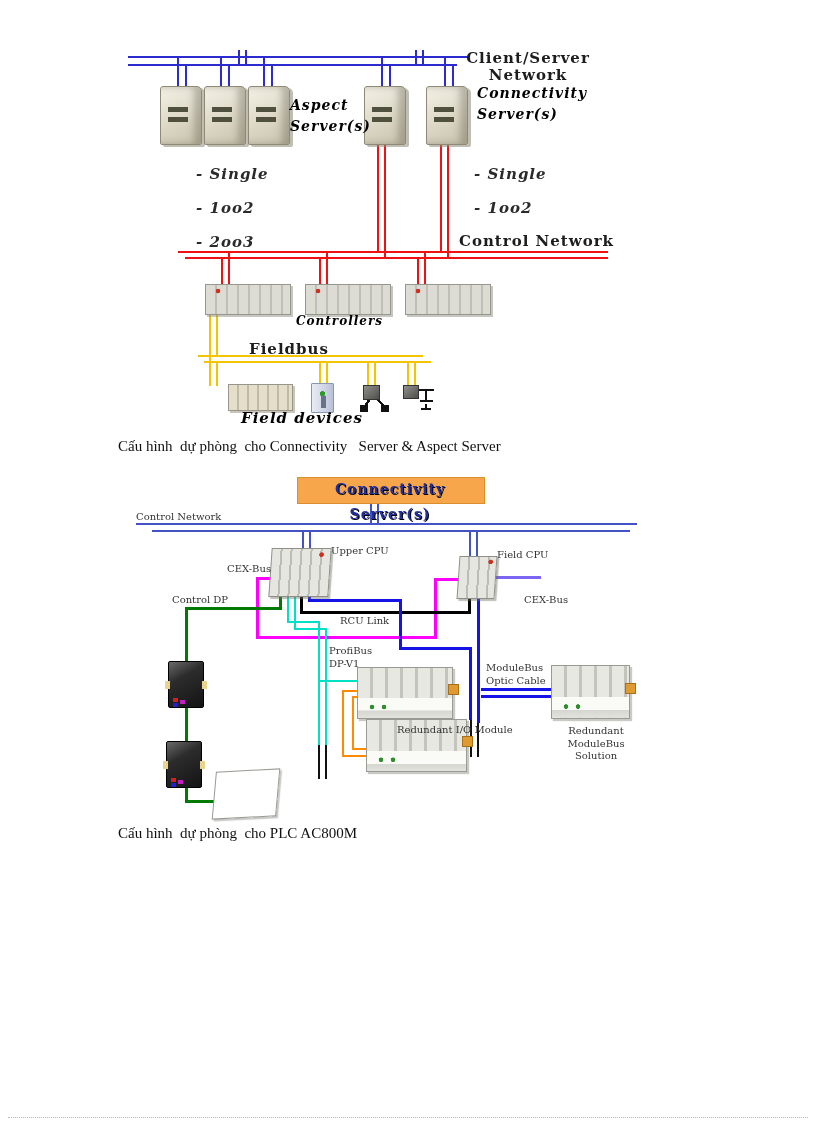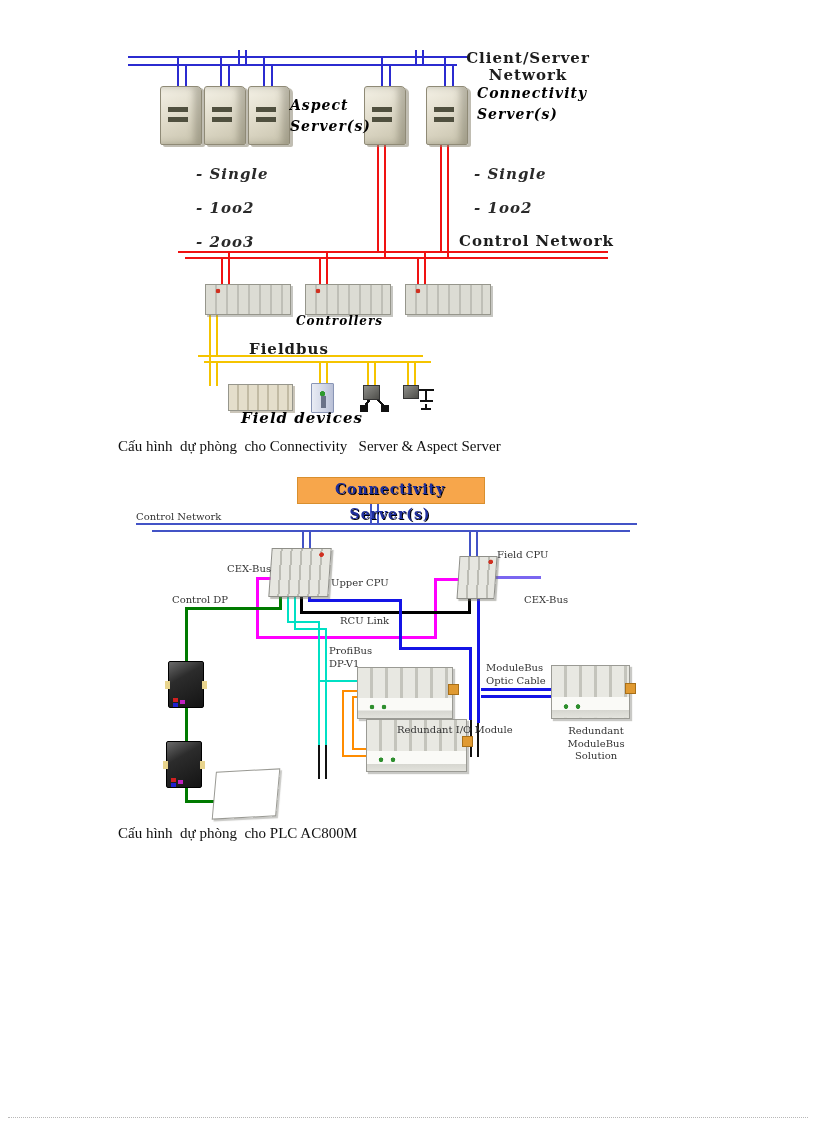--- a/index.html
+++ b/index.html
@@ -255,21 +255,21 @@
 
   <div class="abs blackmod" style="left:168px; top:661px; width:34px; height:45px;"></div>
   <div class="abs blackmod" style="left:166px; top:741px; width:34px; height:45px;"></div>
   <div class="abs graymod" style="left:214px; top:770px; width:62px; height:46px;"></div>
 
   <div class="abs iorack" style="left:357px; top:667px; width:94px; height:50px;"></div>
   <div class="abs iorack" style="left:366px; top:719px; width:99px; height:51px;"></div>
   <div class="abs iorack" style="left:551px; top:665px; width:77px; height:52px;"></div>
 
   <div class="abs d2-label" style="left:136px; top:511px;">Control Network</div>
-  <div class="abs d2-label" style="left:331px; top:577px;text-align:right;">Upper CPU</div>
+  <div class="abs d2-label" style="left:331px; top:545px;text-align:right;">Upper CPU</div>
   <div class="abs d2-label" style="left:497px; top:549px;">Field CPU</div>
   <div class="abs d2-label" style="left:227px; top:563px;">CEX-Bus</div>
   <div class="abs d2-label" style="left:172px; top:594px;">Control DP</div>
   <div class="abs d2-label" style="left:340px; top:615px;">RCU Link</div>
   <div class="abs d2-label" style="left:329px; top:645px;">ProfiBus
 DP-V1</div>
   <div class="abs d2-label" style="left:524px; top:594px;">CEX-Bus</div>
   <div class="abs d2-label" style="left:486px; top:662px;">ModuleBus
 Optic Cable</div>
   <div class="abs d2-label" style="left:540px; top:725px; width:112px; text-align:center;">Redundant ModuleBus

